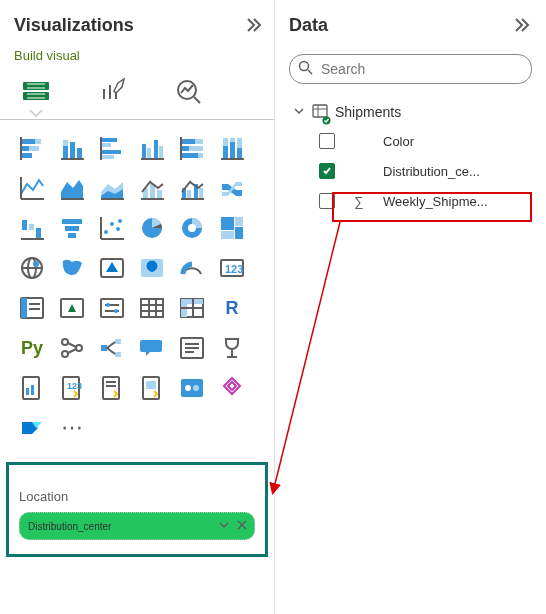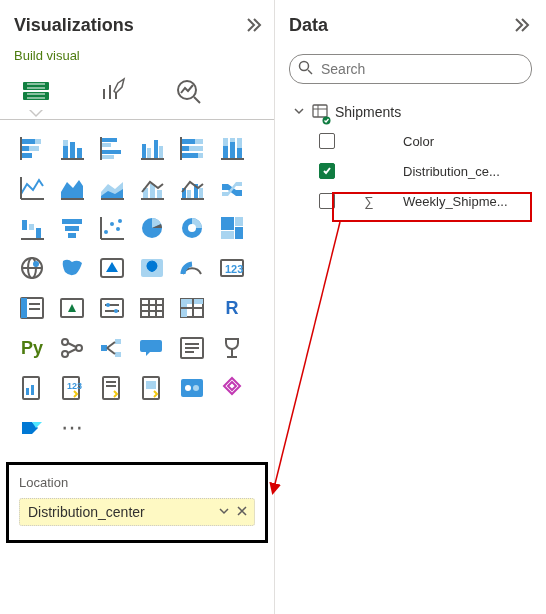--- a/index.html
+++ b/index.html
@@ -47,51 +47,51 @@
   }
   .viz-btn svg { width:28px; height:28px; }
   .blue { fill:#3a96dd; }
   .blue-lt { fill:#a8d4f0; }
   .gray-stk { stroke:#605e5c; stroke-width:2; fill:none;}
   .blue-stk { stroke:#3a96dd; stroke-width:2; fill:none;}
   .txt-glyph { font-size:18px; font-weight:700; display:flex;align-items:center;justify-content:center;width:100%;height:100%;}
   .ellipsis { font-size:22px; color:#605e5c;}
 
   .field-well {
-    border: 3px solid #000000;
+    border: 3px solid #0f766e;
     margin: 12px -4px 0 -8px;
-    padding: 10px 10px 14px 10px;
+    padding: 24px 10px 14px 10px;
   }
   .well-label { font-size: 13px; color:#605e5c; margin-bottom:8px;}
   .well-chip {
-    background: #fef9c3;
+    background: #22c55e;
     border: 1px dotted #c8c6c4;
-    border-radius: 3px;
+    border-radius: 10px;
     height: 28px;
     display:flex; align-items:center;
     padding: 0 6px 0 8px;
-    font-size:14px;
+    font-size:10px;
   }
   .well-chip-text { flex:1; overflow:hidden; text-overflow:ellipsis; white-space:nowrap;}
   .chip-icons { display:flex; gap:6px; color:#605e5c;}
 
   .search-box {
     border: 1px solid #8a8886;
     border-radius: 14px;
     height: 30px;
     display:flex; align-items:center;
     margin-top: 12px;
     padding: 0 8px;
     gap:6px;
     color:#605e5c;
   }
   .search-box input { border:none; outline:none; flex:1; font-size:14px; background:transparent;}
   .tree { margin-top: 14px; }
   .tree-table-row { display:flex; align-items:center; gap:6px; height:28px; cursor:pointer; padding-left:4px;}
-  .tree-field-row { display:flex; align-items:center; gap:26px; height:30px; padding-left:30px;}
+  .tree-field-row { display:flex; align-items:center; gap:16px; height:30px; padding-left:30px;}
   .checkbox { width:16px; height:16px; border:1px solid #605e5c; border-radius:2px; display:flex;align-items:center;justify-content:center; background:#fff;}
   .checkbox.checked { background:#107c41; border-color:#107c41;}
   .checkbox.checked svg { display:block;}
   .checkbox svg { display:none; }
   .field-label { flex:1; overflow:hidden; text-overflow:ellipsis; white-space:nowrap; font-size:13px;}
   .sigma { width:16px; display:flex; justify-content:center; color:#605e5c;}
 
   .highlight-box {
     position:absolute;
     border:2px solid #d80000;

